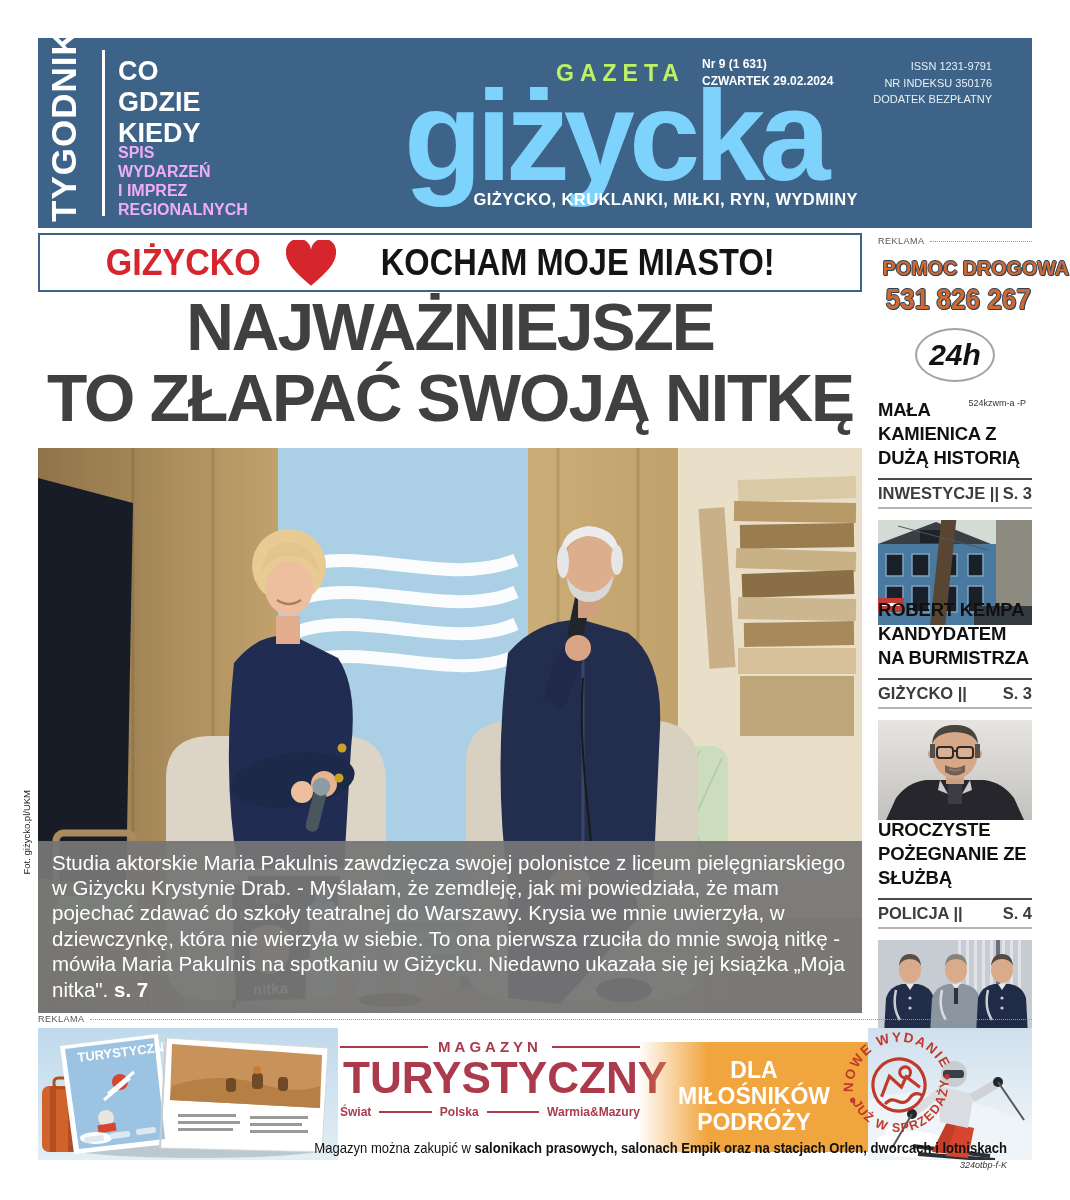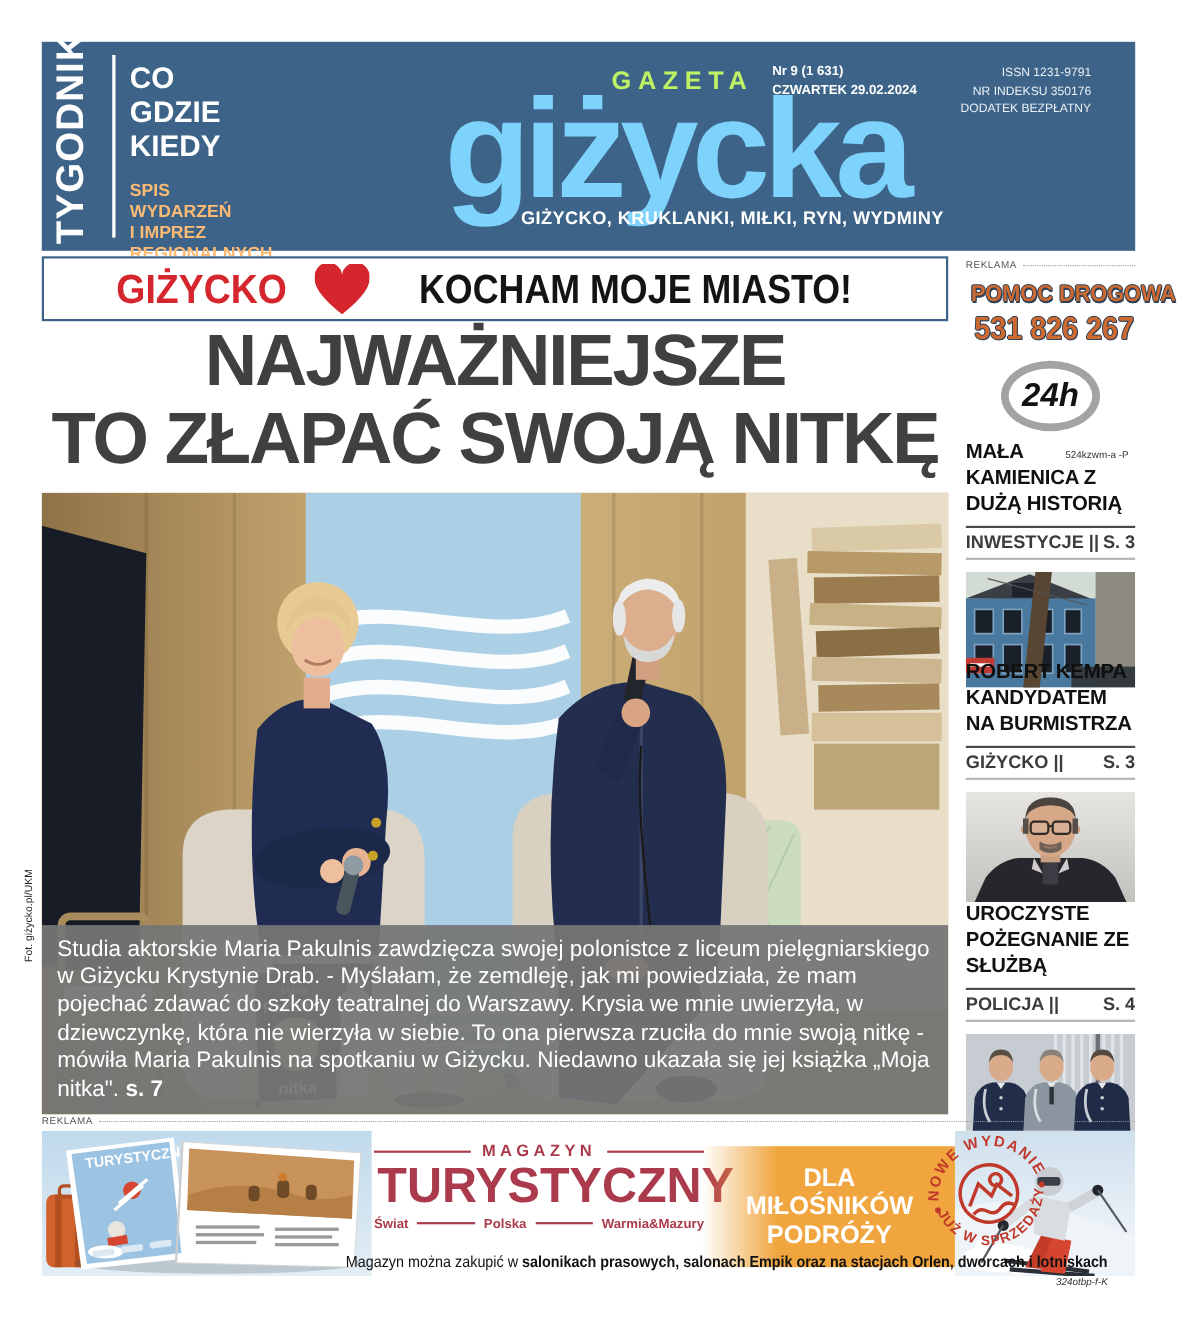--- a/index.html
+++ b/index.html
@@ -5,21 +5,21 @@
   html,body{margin:0;padding:0;background:#e9e9e9;}
   .page{position:relative;width:1070px;height:1200px;background:#fff;margin:0 auto;
         font-family:"Liberation Sans",sans-serif;overflow:hidden;}
 
   
   .masthead{position:absolute;left:38px;top:38px;width:994px;height:190px;background:#3d6488;}
   .tygodnik{position:absolute;left:6px;top:8px;height:176px;writing-mode:vertical-rl;
             transform:rotate(180deg);color:#fff;font-weight:bold;font-size:35px;letter-spacing:1px;}
   .mast-vline{position:absolute;left:64px;top:12px;width:3px;height:166px;background:#fff;}
   .cgk{position:absolute;left:80px;top:18px;color:#fff;font-weight:bold;font-size:27px;line-height:1.14;}
-  .spis{position:absolute;left:80px;top:106px;color:#fdba74;font-weight:bold;font-size:16px;line-height:1.18;margin-top:21px;}
+  .spis{position:absolute;left:80px;top:106px;color:#f0abfc;font-weight:bold;font-size:16px;line-height:1.18;}
   .logo-main{position:absolute;left:366px;top:-4px;color:#7dd3fc;font-weight:bold;font-size:128px;
              letter-spacing:-6px;line-height:1.6;}
   .logo-gazeta{position:absolute;left:518px;top:22px;color:#bef264;font-weight:bold;font-size:23px;letter-spacing:6px;}
   .issue{position:absolute;left:664px;top:18px;color:#fff;font-size:12px;font-weight:bold;line-height:1.45;}
   .issn{position:absolute;right:40px;top:20px;text-align:right;color:#eaf0f5;font-size:11px;line-height:1.5;}
   .coverage{position:absolute;right:174px;top:152px;color:#fff;font-weight:bold;font-size:16.5px;letter-spacing:.4px;}
 
   
   .city-banner{position:absolute;left:38px;top:233px;width:820px;height:55px;background:#fff;
                border:2px solid #3d6488;display:flex;align-items:center;justify-content:center;gap:18px;}
@@ -27,21 +27,21 @@
   .city-banner .slogan{color:#141414;font-size:37px;font-weight:bold;transform:scaleX(.88);display:inline-block;}
 
   
   .side-ad{position:absolute;left:878px;top:236px;width:154px;}
   .reklama-row{display:flex;align-items:center;gap:5px;font-size:9px;color:#555;letter-spacing:.5px;}
   .reklama-row .dots{flex:1;border-top:1px dotted #999;height:0;}
   .pomoc{margin-top:10px;text-align:center;font-size:21px;font-weight:bold;color:#cd6a31;white-space:nowrap;
          transform:scaleX(.94);text-shadow:-1px 0 #2f4259,0 1px #2f4259,1px 0 #2f4259,0 -1px #2f4259,1px 1px #2f4259;}
   .phone{margin-top:3px;text-align:center;font-size:29px;font-weight:bold;color:#cd6a31;white-space:nowrap;
          transform:scaleX(.9);text-shadow:-1px 0 #2f4259,0 1px #2f4259,1px 0 #2f4259,0 -1px #2f4259,1px 1px #2f4259;}
-  .badge24{margin:12px auto 0;width:76px;height:50px;border:7px solid #a3a3a3;border-radius:50%;
+  .badge24{margin:12px auto 0;width:76px;height:50px;border:2px solid #a3a3a3;border-radius:50%;
            display:flex;align-items:center;justify-content:center;color:#121212;
            font-size:30px;font-weight:bold;font-style:italic;}
   .ad-code{margin-top:16px;font-size:9px;color:#333;text-align:right;padding-right:6px;}
 
   
   .headline{position:absolute;left:40px;top:292px;width:820px;margin:0;text-align:center;
             color:#404040;font-weight:bold;font-size:66px;line-height:1.07;letter-spacing:-2px;}
 
   
   .main-photo{position:absolute;left:38px;top:448px;width:824px;height:565px;margin:0;overflow:hidden;background:#b99a66;}

